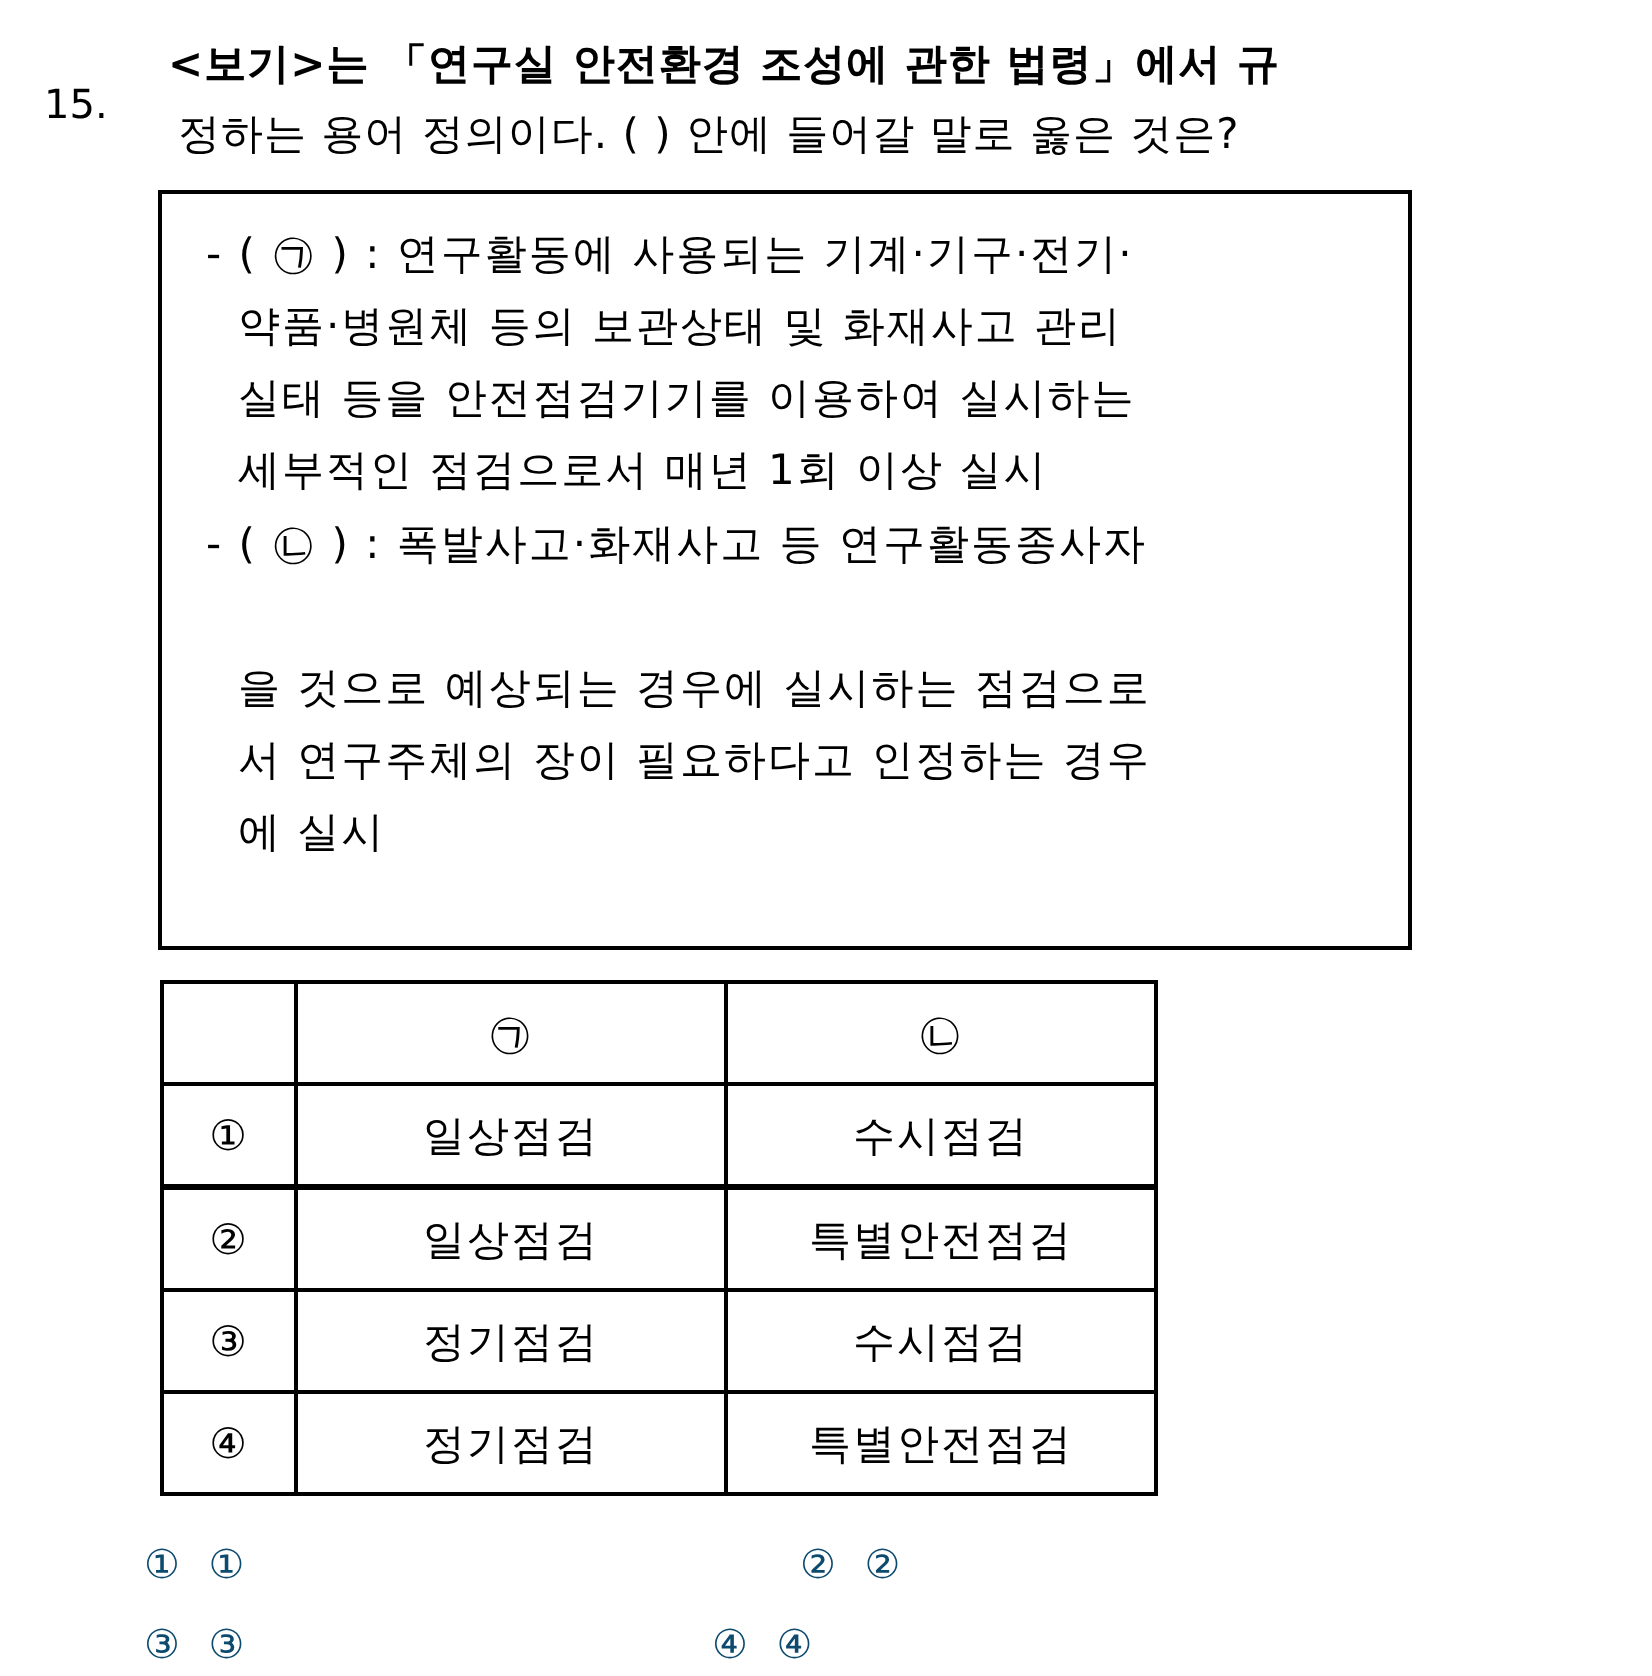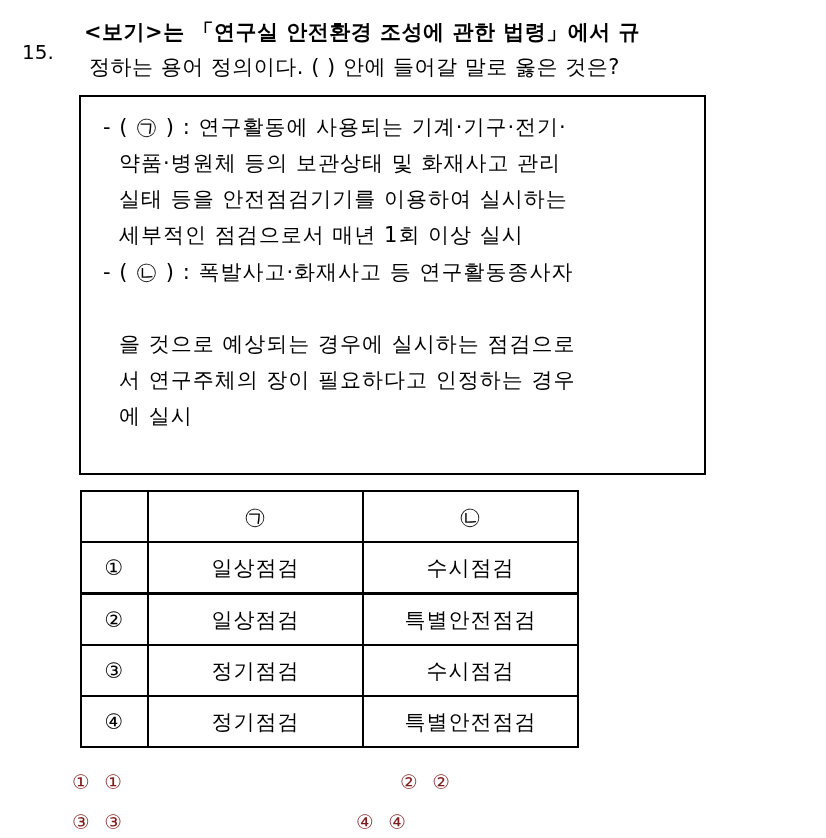--- a/index.html
+++ b/index.html
@@ -34,21 +34,21 @@
     border: 2px solid #000; text-align: center; padding: 0; height: 49px;
     letter-spacing: 1px;
   }
   table.opts tr.thick-top td { border-top-width: 3px; }
   .c0 { width: 65px; }
   .c1 { width: 213px; }
   .c2 { width: 213px; }
 
   .ans {
     position: absolute; font-size: 20px; line-height: 24px; white-space: nowrap;
-    color: #7f1d1d;
+    color: #0c4a6e;
   }
 </style>
 </head>
 <body>
 
 <div class="q-num">15.</div>
 <div id="q1" class="q-line">&lt;보기&gt;는 「연구실 안전환경 조성에 관한 법령」에서 규</div>
 <div id="q2" class="q-line">정하는 용어 정의이다. ( ) 안에 들어갈 말로 옳은 것은?</div>
 
 <div class="box">

